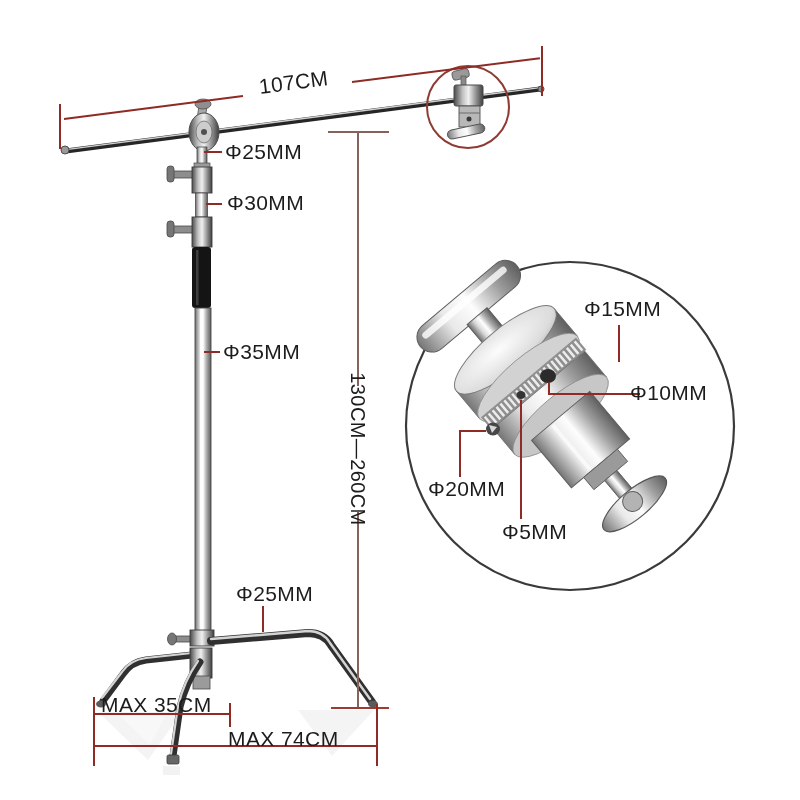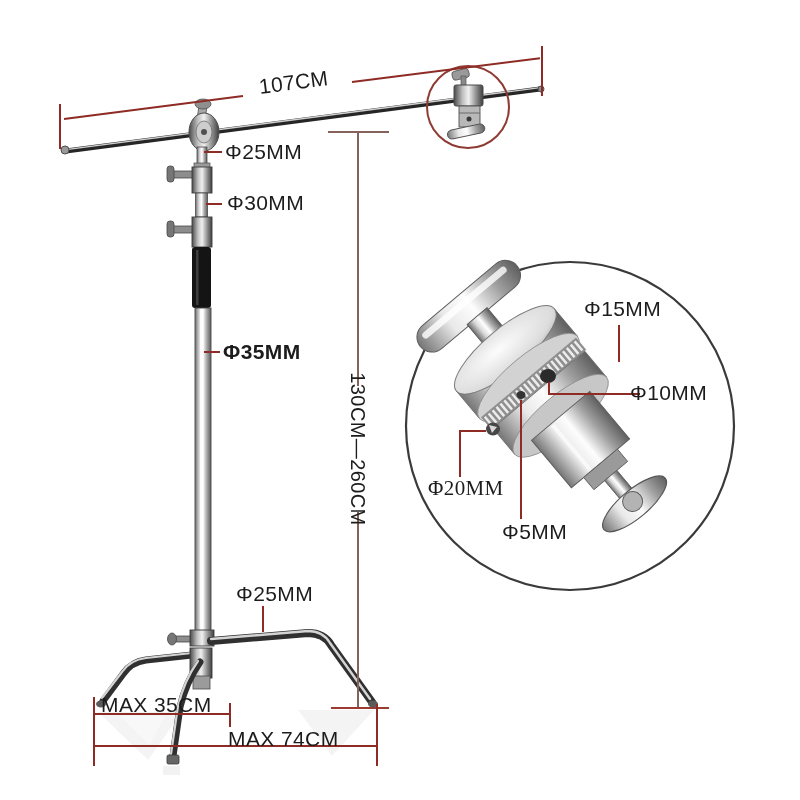--- a/index.html
+++ b/index.html
@@ -202,29 +202,29 @@
       <line x1="521" y1="400" x2="521" y2="519"></line>
     </g>
   </svg>
 
   <div class="lbl lbl-boom" style="left:259px;top:76px;">107CM</div>
 
   <div class="lbl" style="left:225px;top:141px;">Φ25MM</div>
 
   <div class="lbl" style="left:227px;top:192px;text-align:center;">Φ30MM</div>
 
-  <div class="lbl" style="left:223px;top:341px;font-weight:bold;">Φ35MM</div>
+  <div class="lbl" style="left:223px;top:341px;">Φ35MM</div>
 
   <div class="lbl lbl-height" style="left:358px;top:449px;">130CM—260CM</div>
 
   <div class="lbl" style="left:584px;top:298px;">Φ15MM</div>
 
   <div class="lbl" style="left:630px;top:382px;">Φ10MM</div>
 
-  <div class="lbl" style="left:428px;top:478px;font-family:Liberation Serif, serif;">Φ20MM</div>
+  <div class="lbl" style="left:428px;top:478px;">Φ20MM</div>
 
   <div class="lbl" style="left:502px;top:521px;">Φ5MM</div>
 
   <div class="lbl" style="left:236px;top:583px;">Φ25MM</div>
 
   <div class="lbl" style="left:101px;top:694px;">MAX 35CM</div>
 
   <div class="lbl" style="left:228px;top:720px;margin-top:8px;">MAX 74CM</div>
 
 </div>

